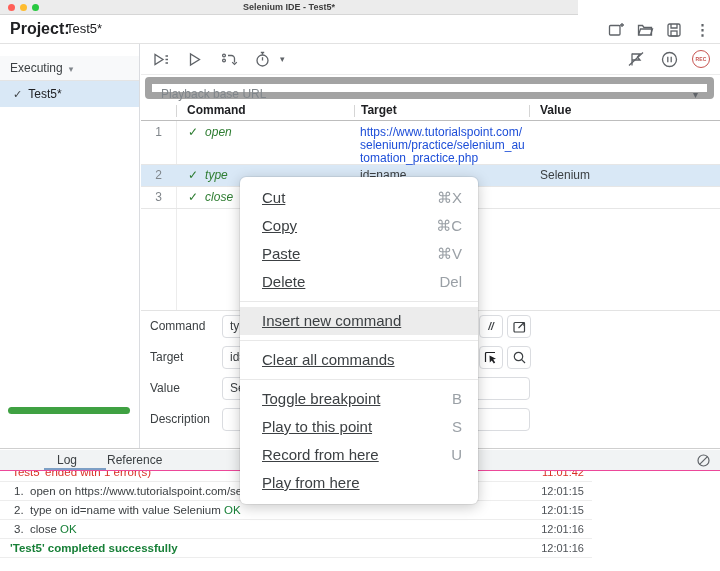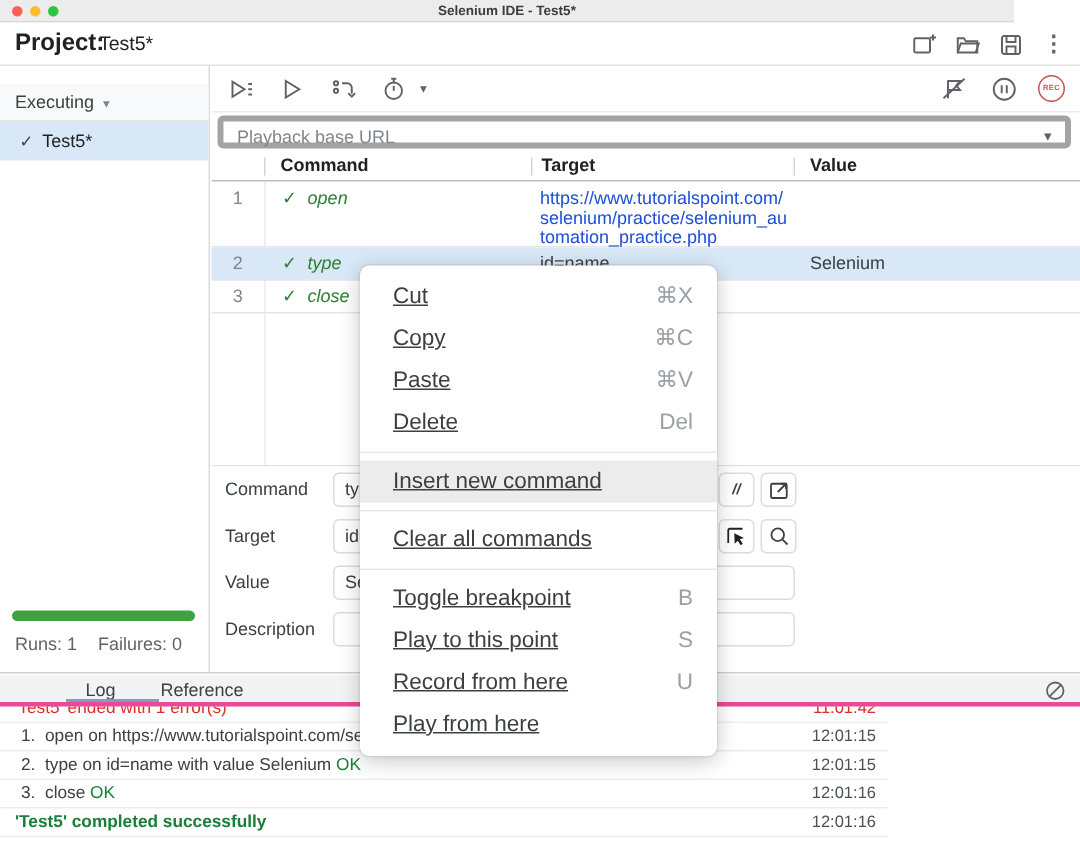--- a/index.html
+++ b/index.html
@@ -1,21 +1,21 @@
 <!DOCTYPE html>
 <html><head>
 <meta charset="utf-8">
 <style>
   * { margin:0; padding:0; box-sizing:border-box; }
   html,body { width:720px; height:571px; }
   body { font-family:"Liberation Sans", sans-serif; background:#fff; color:#3c4043; }
   .app { position:relative; width:720px; height:571px; overflow:hidden; background:#fff; }
 
   
-  .titlebar { position:absolute; left:0; top:0; width:676px; height:15px; background:#ececec; border-bottom:1px solid #d6d6d6; }
+  .titlebar { position:absolute; left:0; top:0; width:578px; height:15px; background:#ececec; border-bottom:1px solid #d6d6d6; }
   .tl { position:absolute; top:4px; width:7px; height:7px; border-radius:50%; }
   .tl.red { left:8px; background:#ff5f57; }
   .tl.yellow { left:20px; background:#febc2e; }
   .tl.green { left:32px; background:#28c840; }
   .title-text { position:absolute; left:0; right:0; top:0; text-align:center; font-size:9px; line-height:15px; font-weight:700; color:#3d3d3d; }
 
   
   .projectbar { position:absolute; left:0; top:15px; width:720px; height:29px; background:#fff; border-bottom:1px solid #e2e2e2; }
   .project-label { position:absolute; left:10px; top:0; line-height:28px; font-size:16px; font-weight:700; color:#202124; }
   .project-name { position:absolute; left:66px; top:0; line-height:28px; font-size:13px; color:#202124; }
@@ -37,21 +37,21 @@
   
   .toolbar { position:absolute; left:141px; top:44px; width:579px; height:31px; border-bottom:1px solid #ececec; }
   .tb-left { position:absolute; left:9px; top:5px; display:flex; gap:14px; align-items:center; color:#5f6368; }
   .tb-right { position:absolute; right:10px; top:5px; display:flex; gap:13px; align-items:center; color:#5f6368; }
   .tb-ic { width:20px; height:20px; display:flex; align-items:center; justify-content:center; }
   .tb-caret { font-size:9px; color:#5f6368; margin-left:-6px; }
   .rec-btn { width:18px; height:18px; border:1.4px solid #c75450; border-radius:50%; color:#c75450; font-size:5px; font-weight:700; display:flex; align-items:center; justify-content:center; letter-spacing:.2px; }
 
   
   .url-row { position:absolute; left:141px; top:75px; width:579px; height:27px; }
-  .url-input { position:absolute; left:4px; right:6px; top:2px; height:22px; border:4px solid #a3a3a3; border-radius:4px; background:#fff; }
+  .url-input { position:absolute; left:4px; right:6px; top:2px; height:22px; border:7px solid #a3a3a3; border-radius:4px; background:#fff; }
   .url-placeholder { position:absolute; left:9px; top:0; line-height:21px; font-size:12px; color:#80868b; }
   .url-caret { position:absolute; right:9px; top:0; line-height:21px; font-size:10px; color:#5f6368; }
 
   
   .cmd-table { position:absolute; left:141px; top:102px; width:579px; height:208px; }
   .thead { position:absolute; left:0; top:0; width:579px; height:19px; border-bottom:1px solid #bdbdbd; font-size:12px; font-weight:700; color:#202124; }
   .th-command { position:absolute; left:46px; top:0; line-height:17px; }
   .th-target { position:absolute; left:220px; top:0; line-height:17px; }
   .th-value { position:absolute; left:399px; top:0; line-height:17px; }
   .th-sep { position:absolute; top:3px; width:1px; height:12px; background:#d5d5d5; }
@@ -70,21 +70,21 @@
   .form-divider { position:absolute; left:141px; top:310px; width:579px; height:1px; background:#e3e3e3; }
   .edit-form { position:absolute; left:141px; top:311px; width:579px; height:137px; background:#fff; }
   .frow { position:absolute; left:0; width:579px; height:23px; }
   .flabel { position:absolute; left:9px; top:0; line-height:23px; font-size:12px; color:#3c4043; }
   .finput { position:absolute; left:81px; top:0; height:23px; border:1px solid #dadce0; border-radius:4px; background:#fff; font-size:12px; color:#3c4043; line-height:21px; padding-left:7px; overflow:hidden; white-space:nowrap; }
   .fbtn { position:absolute; top:0; width:24px; height:23px; border:1px solid #dadce0; border-radius:4px; background:#fff; display:flex; align-items:center; justify-content:center; color:#3c4043; }
   .comment-glyph { font-size:10px; font-style:italic; font-weight:700; }
 
   
   .log-panel { position:absolute; left:0; top:448px; width:720px; height:123px; background:#fff; border-top:1px solid #cfcfcf; }
-  .log-tabs { position:absolute; left:0; top:1px; width:720px; height:21px; background:#f1f3f4; border-bottom:3px solid #ec4899; }
+  .log-tabs { position:absolute; left:0; top:1px; width:720px; height:21px; background:#f1f3f4; border-bottom:1px solid #ec4899; }
   .log-tab { position:absolute; top:0; line-height:20px; font-size:12px; color:#3c4043; }
   .tab-log { left:57px; }
   .tab-ref { left:107px; }
   .tab-underline { position:absolute; left:44px; bottom:0; width:62px; height:2px; background:#7d9fc5; }
   .clearlog { position:absolute; right:9px; top:3px; width:15px; height:15px; color:#5f6368; }
   .log-entries { position:absolute; left:0; top:22px; width:592px; height:101px; overflow:hidden; }
   .lrow { position:relative; height:19px; border-bottom:1px solid #ededed; font-size:11.5px; line-height:18px; color:#3c4043; }
   .lrow.clipped { margin-top:-8px; }
   .lrow .ltime { position:absolute; right:8px; top:0; font-size:11px; color:#4d5156; }
   .ltext { position:absolute; left:10px; top:0; white-space:nowrap; overflow:hidden; max-width:460px; }
@@ -145,23 +145,20 @@
   </div>
 
   <div class="sidebar">
     <div class="sidebar-header">
       <span>Executing</span><span class="caret">▾</span>
     </div>
     <div class="test-item">
       <span class="check">✓</span><span>Test5*</span>
     </div>
     <div class="progressbar"></div>
-    <div class="runstats">
-      <span>Runs: 1</span><span>Failures: 0</span>
-    </div>
   </div>
 
   <div class="toolbar">
     <div class="tb-left">
       <div class="tb-ic">
         <svg width="19" height="19" viewBox="0 0 19 19" fill="none" stroke="#5f6368" stroke-width="1.3">
           <path d="M4 4.5v10l8-5z"></path>
             <path d="M14.5 6h2.5M14.5 9.5h2.5M14.5 13h2.5"></path>
         </svg>
       </div>

